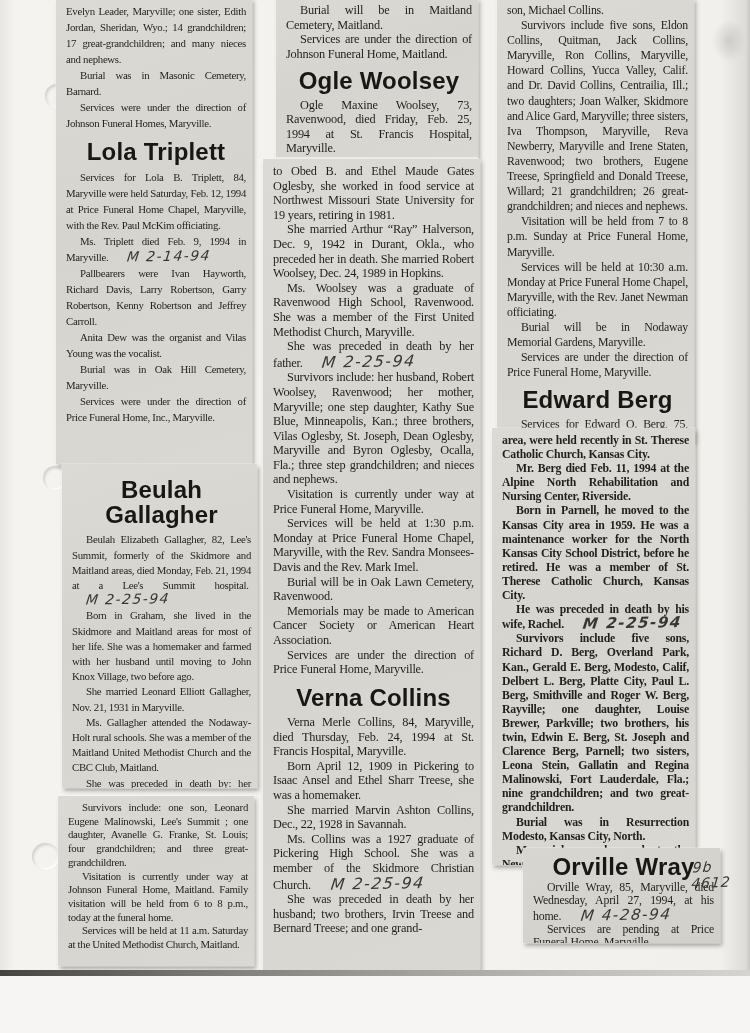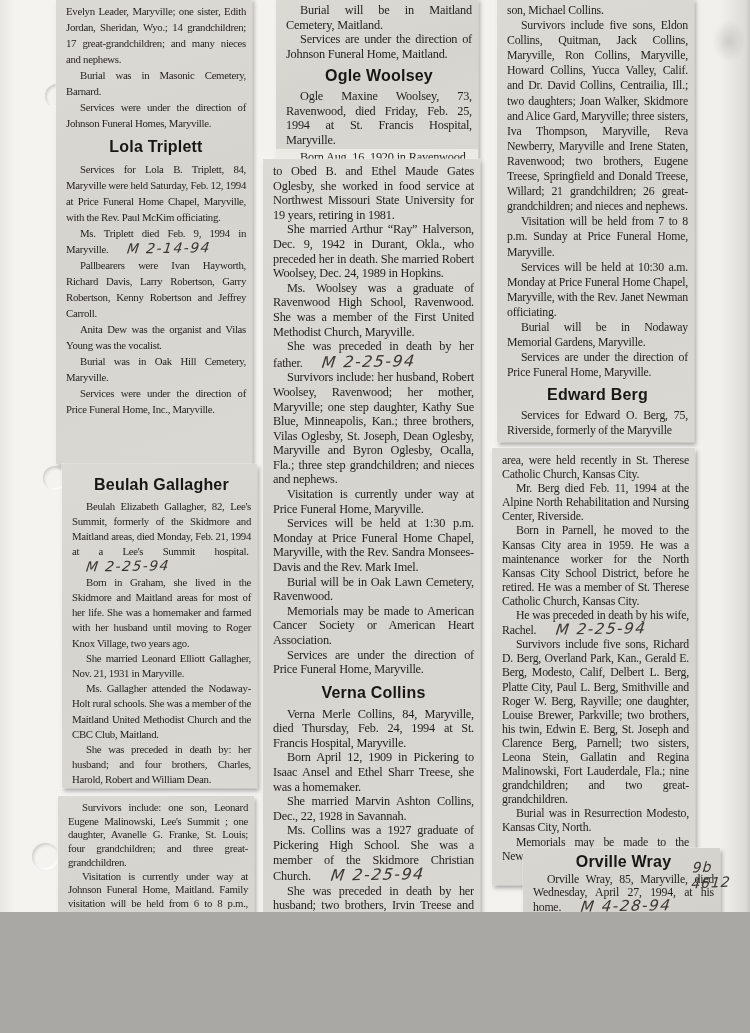--- a/index.html
+++ b/index.html
@@ -1,17 +1,17 @@
 <!DOCTYPE html>
 <html><head>
 <meta charset="utf-8">
 <style>
   html,body{margin:0;padding:0;background:#a9a8a5;}
   #sheet{
-    position:relative; width:750px; height:912px; overflow:hidden;
+    position:relative; width:750px; height:1033px; overflow:hidden;
     background:linear-gradient(to right,#e8e7e4 0px,#f4f3f0 14px,#f3f2ef 60%,#f1f0ed 96%,#dddcd9 99.4%,#c9c8c5 100%);
     font-family:"Liberation Serif", serif; color:#211f1d;
   }
   
   #below-edge{position:absolute;left:0;top:976px;width:750px;height:57px;background:#f6f5f3;}
   #page-edge-shadow{position:absolute;left:0;top:970px;width:750px;height:6px;
     background:linear-gradient(to right,#464441,#807e7a 30%,#a3a19d 55%,#c2c0bc 80%,#d6d4d0);}
   .smudge{position:absolute;left:712px;top:20px;width:34px;height:42px;border-radius:50%;
     background:radial-gradient(closest-side,rgba(140,138,134,.30),rgba(140,138,134,0));}
   
@@ -25,38 +25,38 @@
     position:absolute; box-sizing:border-box; overflow:hidden;
     background:linear-gradient(160deg,#dcdad5 0%,#d6d4cf 45%,#dad8d3 100%);
     box-shadow:0 0 0 .5px rgba(255,255,255,.6), 1.5px 2.5px 4px rgba(55,52,48,.38);
     padding:5px 6px 6px 10px; text-align:justify;
   }
   .clipping p{margin:0;text-indent:14px;}
   .clipping p.cont{text-indent:0;}
   .clipping p.light{background:#eceae5;margin:1px -6px 0 -10px;padding:1px 6px 2px 10px;}
   h2.headline{
     font-family:"Liberation Sans", sans-serif; font-weight:bold; text-align:center;
-    font-size:16px; letter-spacing:.2px; color:#181715; margin:8px 0 5px; line-height:1.05; text-indent:0;
+    font-size:24px; letter-spacing:.2px; color:#181715; margin:8px 0 5px; line-height:1.05; text-indent:0;
   }
   .hand{font-family:"DejaVu Sans", sans-serif; font-style:italic; display:inline-block;
     transform:skewX(-8deg) rotate(-1deg); color:#3a3733; font-size:1.28em; letter-spacing:1.5px; white-space:nowrap; line-height:1;}
   #catalog-code{position:absolute; left:692px; top:858px; width:56px; font-family:"DejaVu Sans",sans-serif;
     font-style:italic; font-size:14px; letter-spacing:1px; color:#3a3733; transform:rotate(-3deg) skewX(-8deg);}
   
   .col1{font-size:10.8px; letter-spacing:-.3px; line-height:16px;}
   .col2{font-size:12.3px; letter-spacing:-.2px; line-height:14.6px;}
   .col3{font-size:11.8px; letter-spacing:-.2px; line-height:15.1px;}
   
   #clip-1a{left:56px;  top:-2px;  width:196px; height:466px;}
   #clip-1b{left:62px;  top:464px; width:195px; height:324px; line-height:15.2px;}
   #clip-1c{left:58px;  top:796px; width:196px; height:170px; line-height:13.7px;}
   #clip-2a{left:276px; top:-2px;  width:202px; height:161px;}
   #clip-2b{left:263px; top:159px; width:217px; height:814px;}
   #clip-3a{left:497px; top:-2px;  width:197px; height:444px;}
-  #clip-3b{left:492px; top:448px; width:203px; height:437px; line-height:14.1px;}
+  #clip-3b{left:492px; top:428px; width:203px; height:437px; line-height:14.1px;font-weight:bold;}
   #clip-orville{left:523px; top:848px; width:197px; height:95px; line-height:13.2px;
     background:linear-gradient(160deg,#d8d6d1,#d2d0cb);}
   #clip-orville h2.headline{margin:1px 0 2px;}
   #clip-2a h2.headline, #clip-3a h2.headline{margin:7px 0 4px;}
 </style>
 </head>
 <body>
 
 <div id="sheet">
 
@@ -73,21 +73,21 @@
       <p class="">Services for Lola B. Triplett, 84, Maryville were held Saturday, Feb. 12, 1994 at Price Funeral Home Chapel, Maryville, with the Rev. Paul McKim officiating.</p>
       <p class="">Ms. Triplett died Feb. 9, 1994 in Maryville.&nbsp; <span class="hand">M 2-14-94</span></p>
       <p class="">Pallbearers were Ivan Hayworth, Richard Davis, Larry Robertson, Garry Robertson, Kenny Robertson and Jeffrey Carroll.</p>
       <p class="">Anita Dew was the organist and Vilas Young was the vocalist.</p>
       <p class="">Burial was in Oak Hill Cemetery, Maryville.</p>
       <p class="">Services were under the direction of Price Funeral Home, Inc., Maryville.</p>
     </section>
   <section class="clipping col1" id="clip-1b">
       <h2 class="headline">Beulah Gallagher</h2>
       <p class="">Beulah Elizabeth Gallagher, 82, Lee's Summit, formerly of the Skidmore and Maitland areas, died Monday, Feb. 21, 1994 at a Lee's Summit hospital.&nbsp; <span class="hand">M 2-25-94</span></p>
-      <p class="">Born in Graham, she lived in the Skidmore and Maitland areas for most of her life. She was a homemaker and farmed with her husband until moving to Roger Knox Village, two years ago.</p>
+      <p class="">Born in Graham, she lived in the Skidmore and Maitland areas for most of her life. She was a homemaker and farmed with her husband until moving to John Knox Village, two before ago.</p>
       <p class="">She married Leonard Elliott Gallagher, Nov. 21, 1931 in Maryville.</p>
       <p class="">Ms. Gallagher attended the Nodaway-Holt rural schools. She was a member of the Maitland United Methodist Church and the CBC Club, Maitland.</p>
       <p class="">She was preceded in death by: her husband; and four brothers, Charles, Harold, Robert and William Dean.</p>
     </section>
   <section class="clipping col1" id="clip-1c">
       <p class="">Survivors include: one son, Leonard Eugene Malinowski, Lee's Summit ; one daughter, Avanelle G. Franke, St. Louis; four grandchildren; and three great-grandchildren.</p>
       <p class="">Visitation is currently under way at Johnson Funeral Home, Maitland. Family visitation will be held from 6 to 8 p.m., today at the funeral home.</p>
       <p class="">Services will be held at 11 a.m. Saturday at the United Methodist Church, Maitland.</p>
     </section>
 

